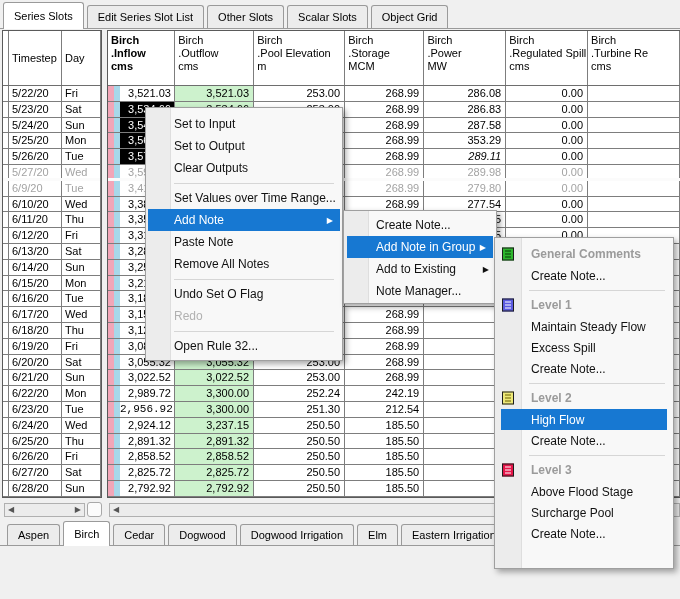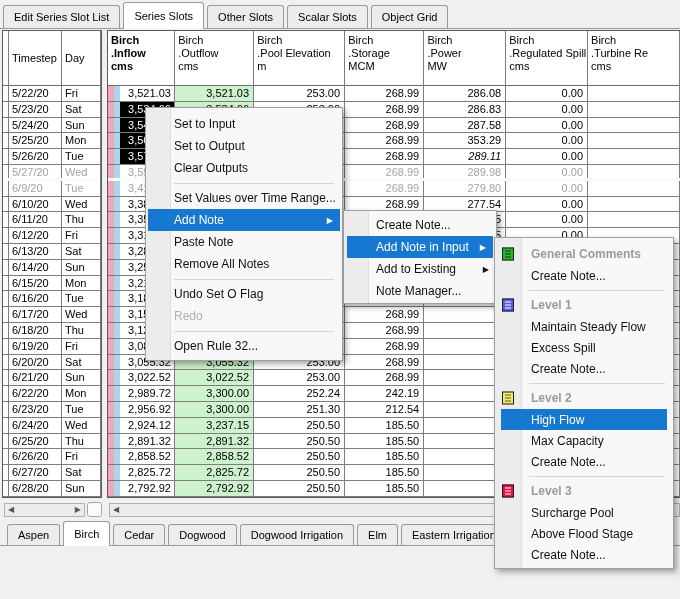--- a/index.html
+++ b/index.html
@@ -87,22 +87,22 @@
   .note-icon { position:absolute; left:7px; top:50%; transform:translateY(-50%);
     width:12px; height:13px; border:1px solid #1c1c1c; display:flex; flex-direction:column;
     justify-content:space-evenly; padding:0 2px; }
   .note-icon i { display:block; height:1px; }
 </style>
 </head>
 <body>
 
 <div class="app">
   <div class="top-tabbar" id="topTabs">
+      <div class="ttab active">Series Slots</div>
       <div class="ttab">Edit Series Slot List</div>
-      <div class="ttab active">Series Slots</div>
       <div class="ttab">Other Slots</div>
       <div class="ttab">Scalar Slots</div>
       <div class="ttab">Object Grid</div>
     </div>
 
   <div class="left-panel">
     <div class="lheader" id="lheader">
         <div class="lcell g" style="width: 6px;"></div>
         <div class="lcell" style="width: 53px;">Timestep</div>
         <div class="lcell" style="width: 39px;">Day</div>
@@ -534,21 +534,21 @@
             <div class="val">2,989.72</div>
           </div>
           <div class="rcell num green" style="width: 86px;">3,300.00</div>
           <div class="rcell num" style="width: 99px;">252.24</div>
           <div class="rcell num" style="width: 86px;">242.19</div>
           <div class="rcell num" style="width: 89px;"></div>
           <div class="rcell num" style="width: 89px;"></div>
           <div class="rcell num" style="width: 100px;"></div>
         </div>
         <div class="rrow">
-          <div class="rcell inflow" style="width: 73px;">
+          <div class="rcell inflow" style="width: 73px; font-family: Liberation Mono, monospace;">
             <div class="strip pink"></div>
             <div class="strip blue"></div>
             <div class="val">2,956.92</div>
           </div>
           <div class="rcell num green" style="width: 86px;">3,300.00</div>
           <div class="rcell num" style="width: 99px;">251.30</div>
           <div class="rcell num" style="width: 86px;">212.54</div>
           <div class="rcell num" style="width: 89px;"></div>
           <div class="rcell num" style="width: 89px;"></div>
           <div class="rcell num" style="width: 100px;"></div>
@@ -678,21 +678,21 @@
       <div class="m-sep"></div>
       <div class="m-item">
         <span>Open Rule 32...</span>
       </div>
     </div>
   <div class="menu menu2" id="menu2">
       <div class="m-item">
         <span>Create Note...</span>
       </div>
       <div class="m-item hl">
-        <span>Add Note in Input</span>
+        <span>Add Note in Group</span>
         <span class="arrow">▶</span>
       </div>
       <div class="m-item">
         <span>Add to Existing</span>
         <span class="arrow">▶</span>
       </div>
       <div class="m-item">
         <span>Note Manager...</span>
       </div>
     </div>
@@ -732,37 +732,34 @@
           <i style="background: rgb(107, 96, 0);"></i>
           <i style="background: rgb(107, 96, 0);"></i>
           <i style="background: rgb(107, 96, 0);"></i>
         </div>
         <span>Level 2</span>
       </div>
       <div class="m-item g3 hl">
         <span>High Flow</span>
       </div>
       <div class="m-item g3">
-        <span>Max Capacity</span>
-      </div>
-      <div class="m-item g3">
         <span>Create Note...</span>
       </div>
       <div class="m-sep"></div>
       <div class="m-item header">
         <div class="note-icon" style="background: rgb(229, 21, 73);">
           <i style="background: rgb(255, 255, 255);"></i>
           <i style="background: rgb(255, 255, 255);"></i>
           <i style="background: rgb(255, 255, 255);"></i>
         </div>
         <span>Level 3</span>
       </div>
       <div class="m-item g3">
+        <span>Above Flood Stage</span>
+      </div>
+      <div class="m-item g3">
         <span>Surcharge Pool</span>
-      </div>
-      <div class="m-item g3">
-        <span>Above Flood Stage</span>
       </div>
       <div class="m-item g3">
         <span>Create Note...</span>
       </div>
     </div>
 </div>
 
 </body></html>

